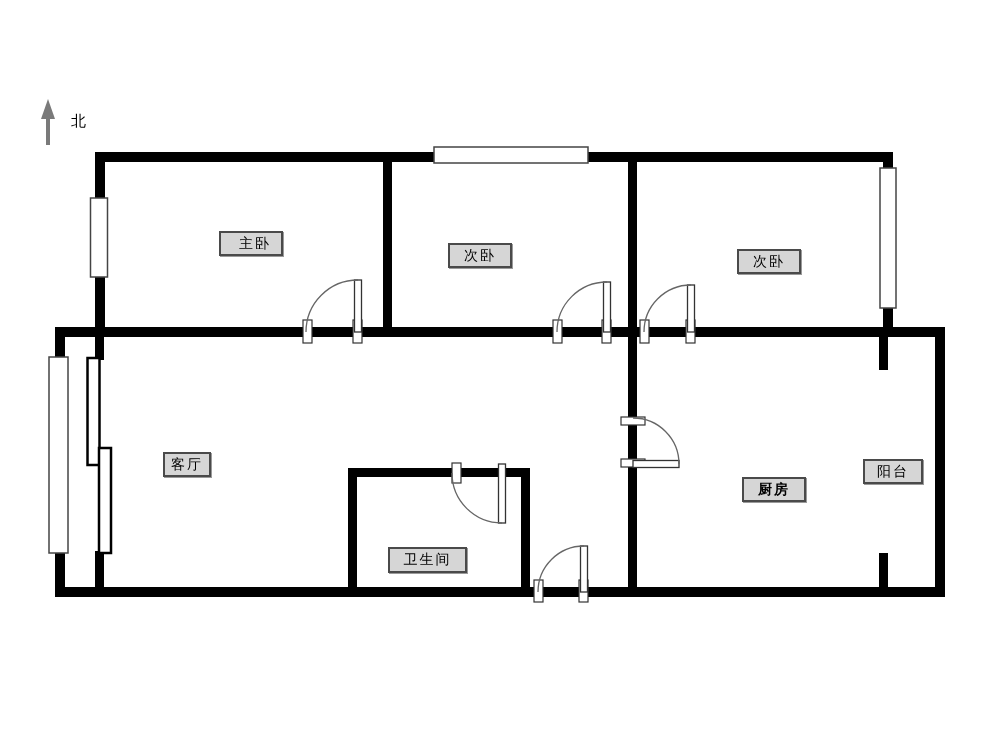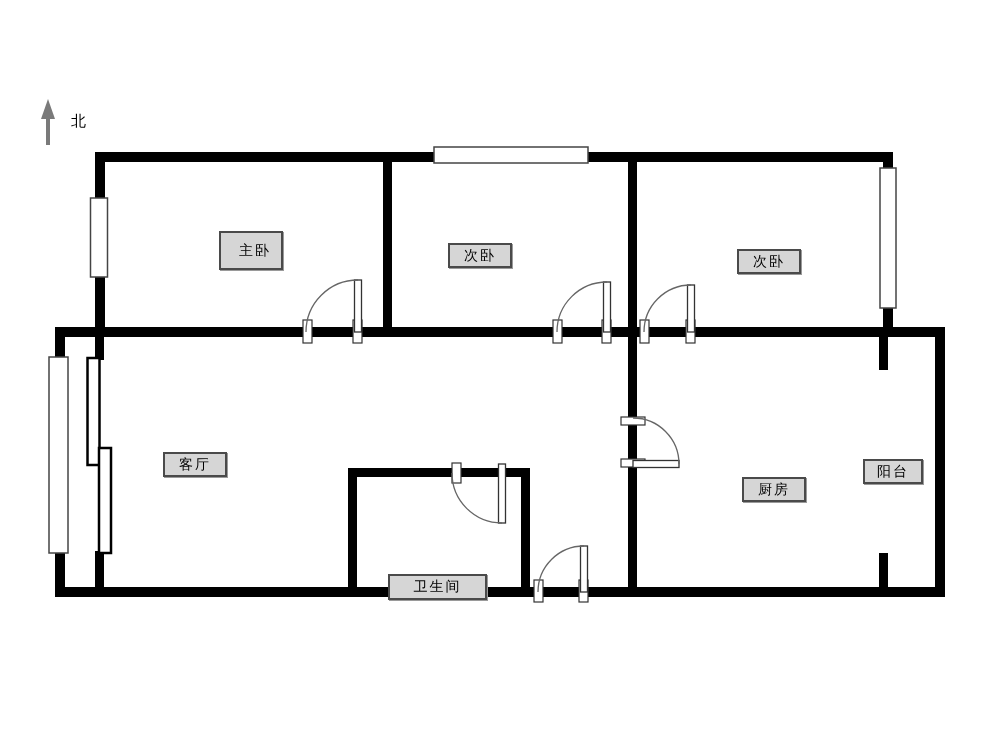--- a/index.html
+++ b/index.html
@@ -15,26 +15,26 @@
     position:absolute;
     background:#d6d6d6;
     border:2px solid #4a4a4a;
     box-shadow:1px 1px 0 #9a9a9a;
     color:#000;
     font-size:14px;
     letter-spacing:2px;
     display:flex;align-items:center;justify-content:center;
     box-sizing:border-box;
   }
-  .lbl-master   {left:219px;top:231px;width:64px;height:39px;padding-left:8px;}
+  .lbl-master   {left:219px;top:231px;width:64px;height:25px;padding-left:8px;}
   .lbl-bed2     {left:448px;top:243px;width:64px;height:25px;}
   .lbl-bed3     {left:737px;top:249px;width:64px;height:25px;}
-  .lbl-living   {left:163px;top:452px;width:64px;height:25px;}
-  .lbl-bath     {left:388px;top:574px;width:99px;height:26px;}
-  .lbl-kitchen  {left:742px;top:477px;width:64px;height:25px;}
+  .lbl-living   {left:163px;top:452px;width:48px;height:25px;}
+  .lbl-bath     {left:388px;top:547px;width:79px;height:26px;}
+  .lbl-kitchen  {left:742px;top:477px;width:64px;height:25px;font-weight:bold;}
   .lbl-balcony  {left:863px;top:459px;width:60px;height:25px;}
   .north-label{
     position:absolute;left:71px;top:112px;
     color:#000;font-size:15px;
   }
 </style>
 </head>
 <body>
 
 <div class="plan">

